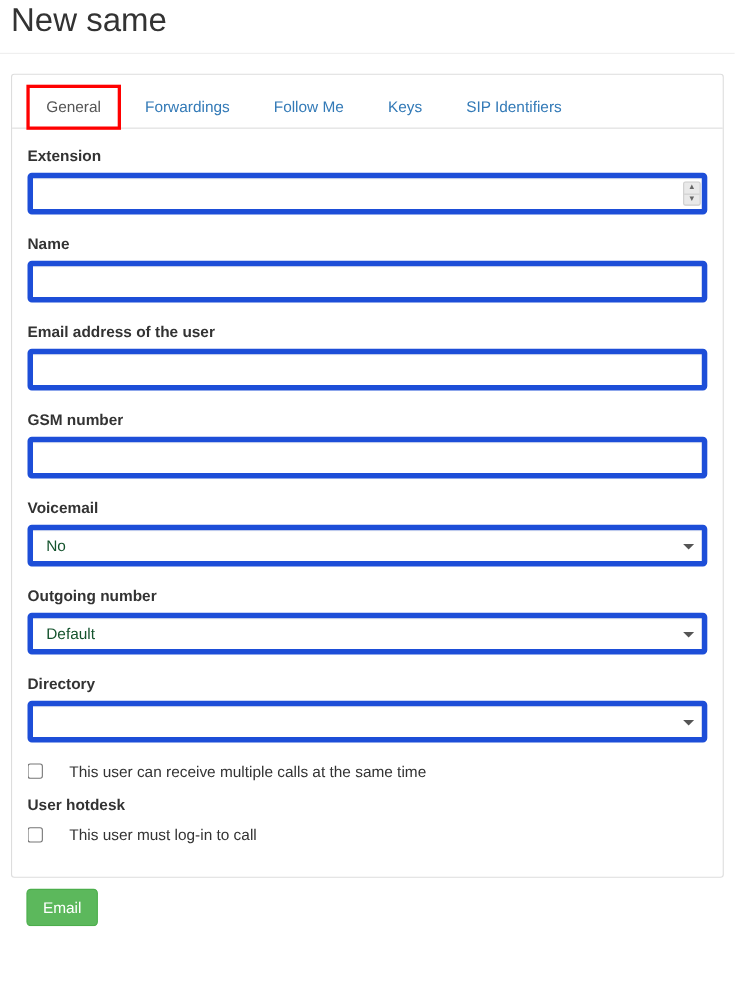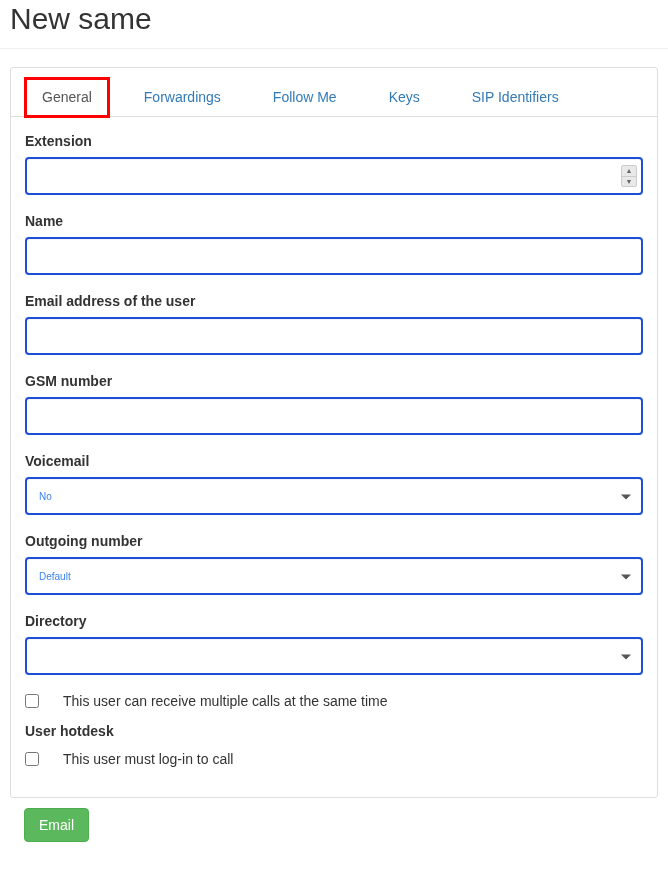--- a/index.html
+++ b/index.html
@@ -22,21 +22,21 @@
     }
     .panel {
       border: 1px solid #ddd;
       margin: 18px 10px 0 10px;
       border-radius: 3px;
     }
     .tabs {
       display: flex;
       border-bottom: 1px solid #ddd;
       padding: 10px 14px 0 14px;
-      gap: 18px;
+      gap: 6px;
     }
     .tab {
       padding: 10px 16px;
       color: #337ab7;
       font-size: 14px;
       cursor: pointer;
       border: 1px solid transparent;
       border-top-left-radius: 4px;
       border-top-right-radius: 4px;
       text-decoration: none;
@@ -69,24 +69,24 @@
       display: block;
       font-weight: 700;
       font-size: 14px;
       color: #333;
       margin-bottom: 8px;
     }
     .form-control {
       width: 100%;
       height: 38px;
       padding: 7px 12px;
-      font-size: 10px;
-      color: #3b82f6;
+      font-size: 14px;
+      color: #14532d;
       background: #fff;
-      border: 2px solid #1d4ed8;
+      border: 5px solid #1d4ed8;
       border-radius: 4px;
       box-shadow: inset 0 1px 1px rgba(0,0,0,0.05);
     }
     .spinner-wrap {
       position: relative;
     }
     .spinner-btns {
       position: absolute;
       right: 6px;
       top: 50%;

